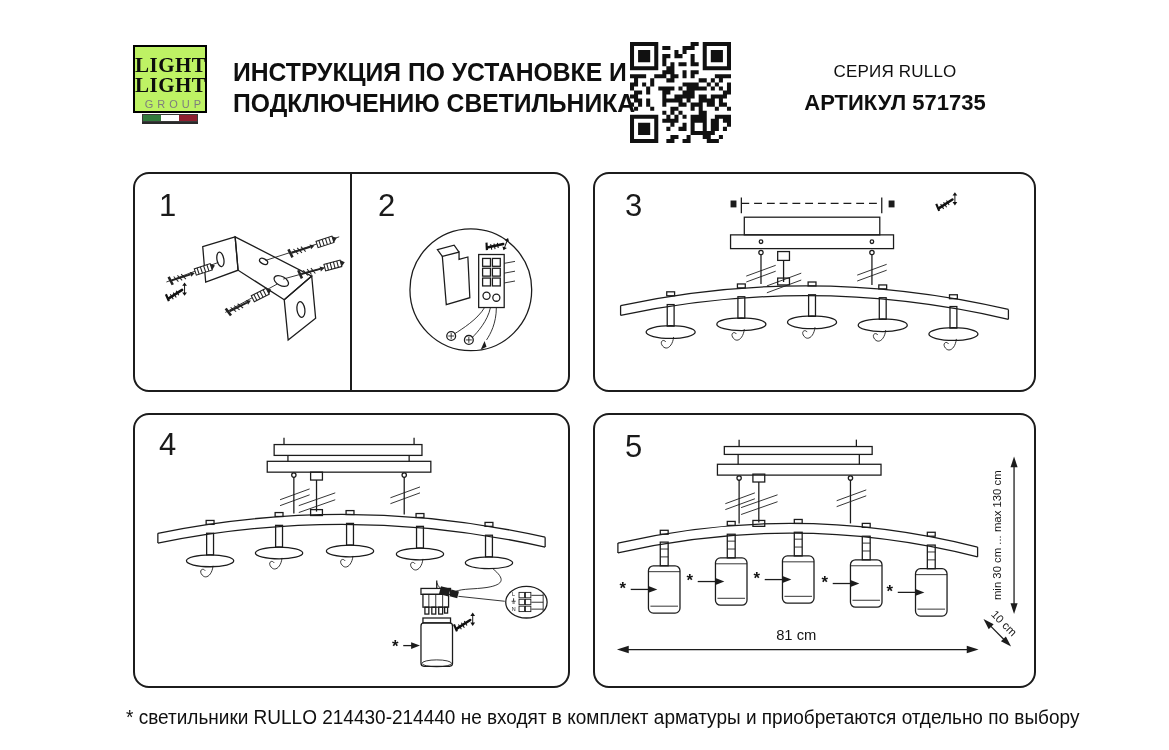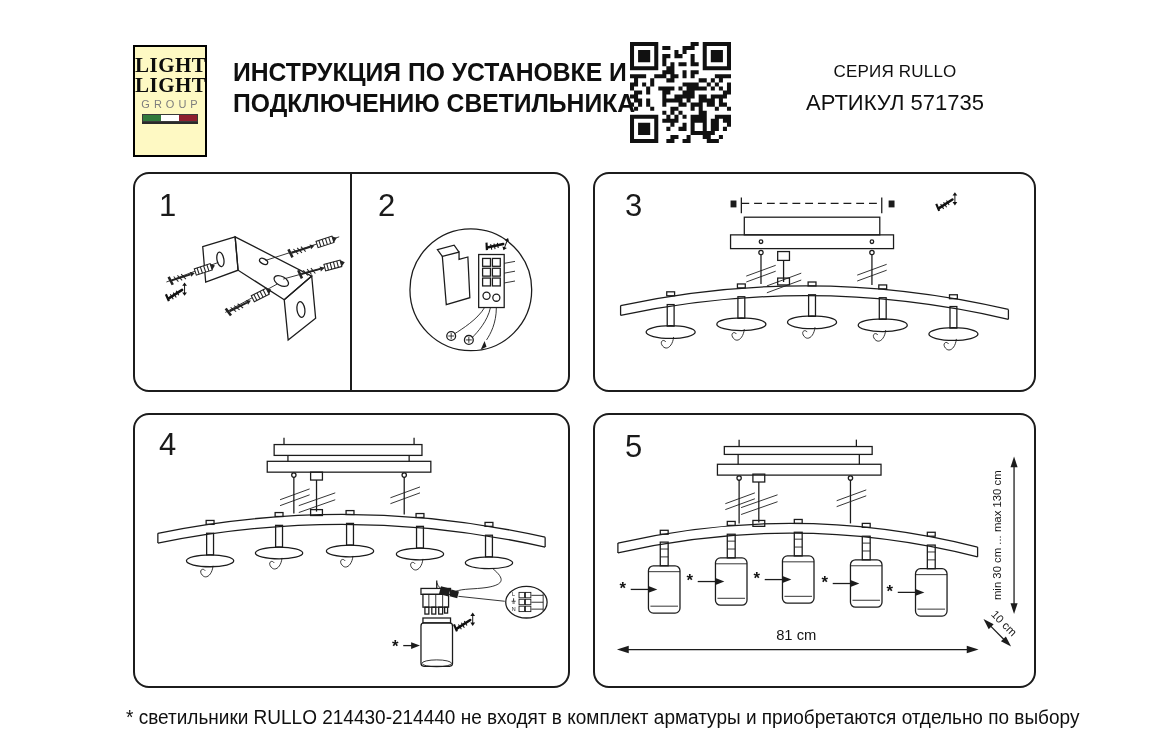--- a/index.html
+++ b/index.html
@@ -1,34 +1,34 @@
 <!DOCTYPE html>
 <html><head>
 <meta charset="utf-8">
 <style>
   html,body{margin:0;padding:0;background:#e8e8e8;}
   .page{position:relative;width:1169px;height:750px;background:#ffffff;overflow:hidden;
         font-family:"Liberation Sans",sans-serif;color:#141414;}
   
-  .logo-box{position:absolute;left:133px;top:45px;width:74px;height:112px;border:2px solid #000;
-            box-sizing:border-box;background:#fef9c3;text-align:center;}
+  .logo-box{position:absolute;left:133px;top:45px;width:74px;height:68px;border:2px solid #000;
+            box-sizing:border-box;background:#bef264;text-align:right;}
   .logo-word{font-family:"Liberation Serif",serif;font-weight:bold;font-size:21px;line-height:20px;
              letter-spacing:.5px;color:#0d0d0d;}
   .logo-word.first{margin-top:8px;}
   .logo-group{font-size:11px;letter-spacing:4px;color:#7d7d7d;margin-top:3px;margin-left:3px;}
   .logo-flag{width:54px;height:6px;margin:4px auto 0 auto;border:1px solid #3a3a3a;display:flex;
              box-shadow:0 2px 0 #2a2a2a;}
   .logo-flag div{flex:1;}
   .flag-green{background:#317a3c;} .flag-white{background:#ffffff;} .flag-red{background:#8e1f2f;}
   .main-title{position:absolute;left:233px;top:57px;font-size:26px;font-weight:bold;line-height:31px;
               color:#0f0f0f;transform:scaleX(.95);transform-origin:left top;white-space:nowrap;}
   .qr-wrap{position:absolute;left:630px;top:42px;width:101px;height:101px;}
   .hdr-right{position:absolute;left:790px;top:62px;width:210px;text-align:center;}
   .series{font-size:17px;font-weight:normal;letter-spacing:.2px;color:#0f0f0f;}
-  .article{font-size:22px;font-weight:normal;margin-top:8px;color:#0f0f0f;white-space:nowrap;}
+  .article{font-size:22px;font-weight:bold;margin-top:8px;color:#0f0f0f;white-space:nowrap;}
   
   .panel{position:absolute;border:2px solid #1c1c1c;border-radius:16px;box-sizing:border-box;background:#fff;}
   #panel12{left:133px;top:172px;width:437px;height:220px;}
   #panel3 {left:593px;top:172px;width:443px;height:220px;}
   #panel4 {left:133px;top:413px;width:437px;height:275px;}
   #panel5 {left:593px;top:413px;width:443px;height:275px;}
   .divider{position:absolute;left:215px;top:0;width:2px;height:100%;background:#1c1c1c;}
   .step-num{position:absolute;font-size:31px;color:#1a1a1a;line-height:1;}
   .diagram{position:absolute;left:0;top:0;width:100%;height:100%;}
   .diagram .ln{stroke:#1c1c1c;fill:none;stroke-width:1.3;}

